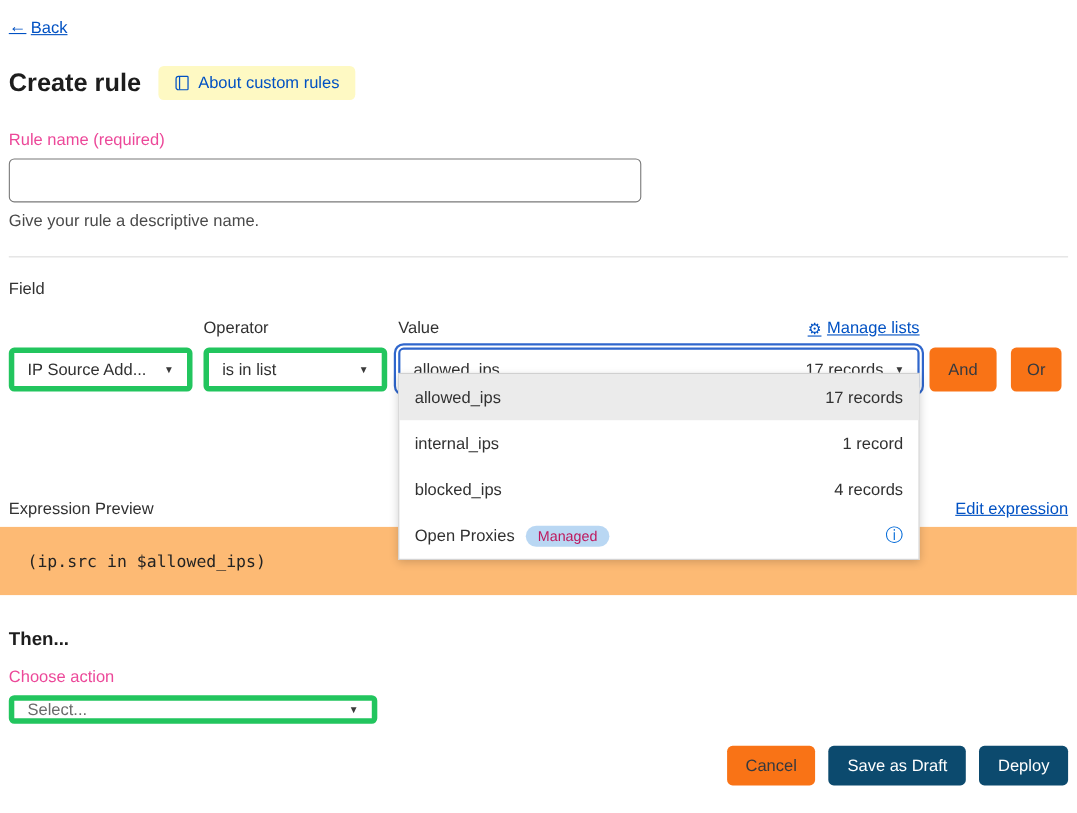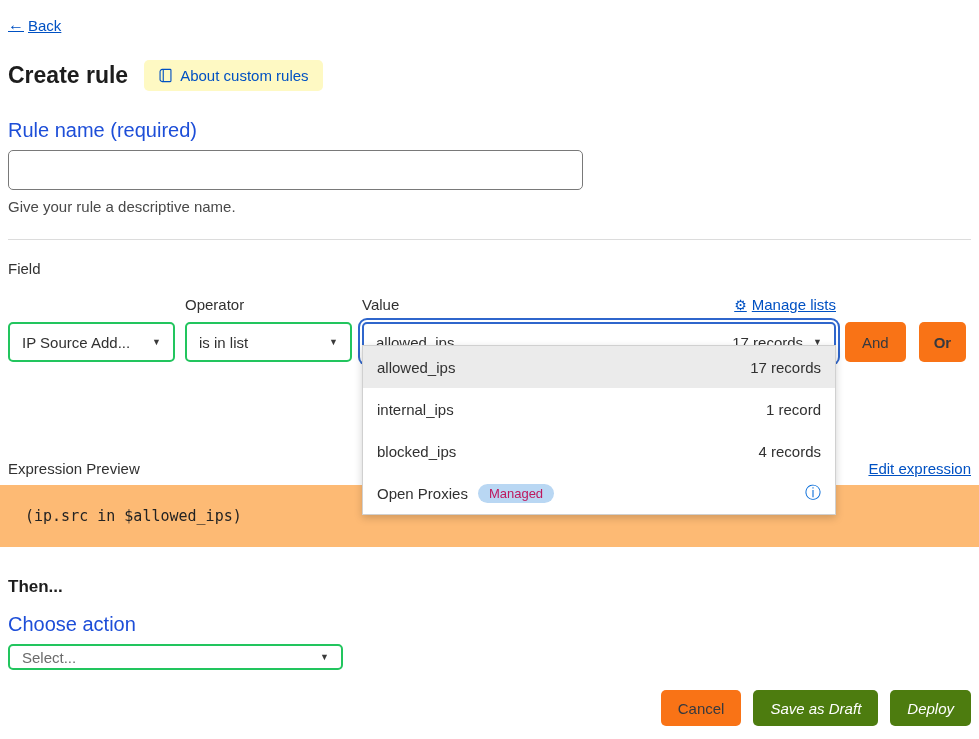--- a/index.html
+++ b/index.html
@@ -25,21 +25,21 @@
   .title-row { margin-top: 26px; display: flex; align-items: center; gap: 16px; }
   .page-title { font-size: 23px; font-weight: bold; color: #1d1d1d; }
   .about-badge {
     display: inline-flex; align-items: center; gap: 7px;
     background: #fef9c3; color: #0051c3; font-size: 15px;
     padding: 7px 14px; border-radius: 5px; cursor: pointer;
   }
   .about-badge svg { display: block; }
 
   
-  .field-label { font-size: 20px; color: #1d4ed8; margin-top: 28px; }
+  .field-label { font-size: 15px; color: #ec4899; margin-top: 28px; }
   .rule-name-input {
     margin-top: 8px; width: 575px; height: 40px;
     border: 1px solid #797979; border-radius: 5px;
     padding: 0 12px; font-size: 15px; font-family: "Liberation Sans", sans-serif;
     color: #313131; outline: none; display: block;
   }
   .help-text { font-size: 15px; color: #494949; margin-top: 8px; }
 
   hr.divider { border: none; border-top: 1px solid #dcdcdc; margin: 24px 0 0 0; }
 
@@ -53,41 +53,41 @@
   .col-value { width: 474px; margin-right: 9px; position: relative; }
   .col-label { font-size: 15px; color: #313131; margin-bottom: 9px; }
   .col-label-row { display: flex; justify-content: space-between; align-items: flex-start; margin-bottom: 9px; }
   .manage-lists {
     color: #0051c3; font-size: 15px; text-decoration: underline; cursor: pointer;
     display: inline-flex; align-items: center; gap: 5px;
   }
   .manage-lists .gear { text-decoration: none; font-size: 14px; }
 
   .select-box {
-    height: 40px; border: 2px solid #22c55e; border-radius: 5px;
+    height: 40px; border: 5px solid #22c55e; border-radius: 5px;
     background: #fff; display: flex; align-items: center;
     justify-content: space-between; padding: 0 12px; font-size: 15px;
     cursor: pointer; color: #313131;
   }
   .select-box .chev { font-size: 9px; color: #3a3a3a; margin-left: 10px; }
   .select-right { display: flex; align-items: center; }
   .select-records { color: #313131; font-size: 15px; }
   .select-focused {
     border: 2px solid #2f66cc;
     box-shadow: 0 0 0 2px #ffffff, 0 0 0 4px #2f66cc;
   }
 
   .btn {
     border: none; border-radius: 5px; font-size: 15px;
     font-family: "Liberation Sans", sans-serif; cursor: pointer;
   }
   .btn-gray { background: #f97316; color: #36393f; }
-  .btn-blue { background: #4d7c0f; color: #ffffff; font-style: italic; }
+  .btn-blue { background: #0c4a6e; color: #ffffff; }
   .and-btn { height: 40px; padding: 0 17px; margin-right: 13px; }
-  .or-btn  { height: 40px; padding: 0 15px; font-weight: bold; }
+  .or-btn  { height: 40px; padding: 0 15px; }
 
   
   .dropdown {
     position: absolute; top: 49px; left: 0; width: 474px;
     background: #ffffff; border: 1px solid #d0d0d0;
     box-shadow: 0 3px 8px rgba(0,0,0,0.18);
     z-index: 10;
   }
   .dd-item {
     height: 42px; display: flex; align-items: center;

